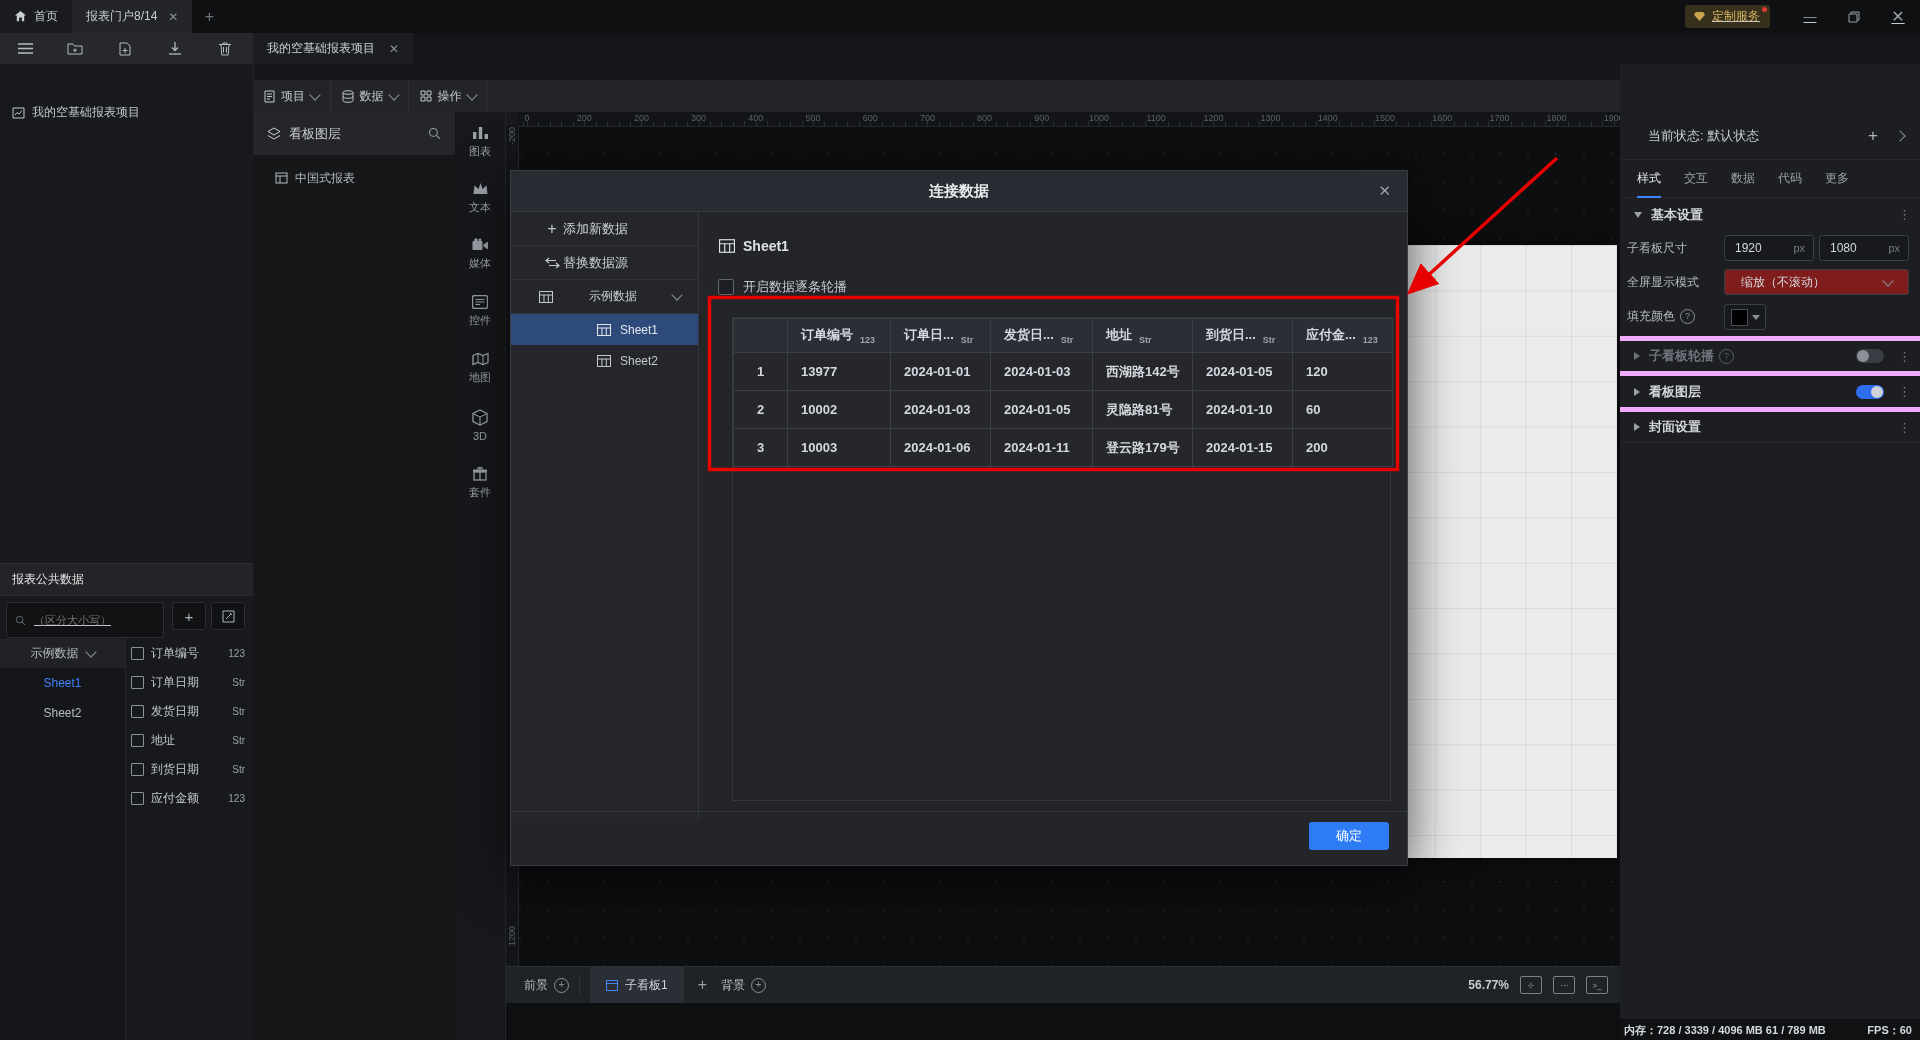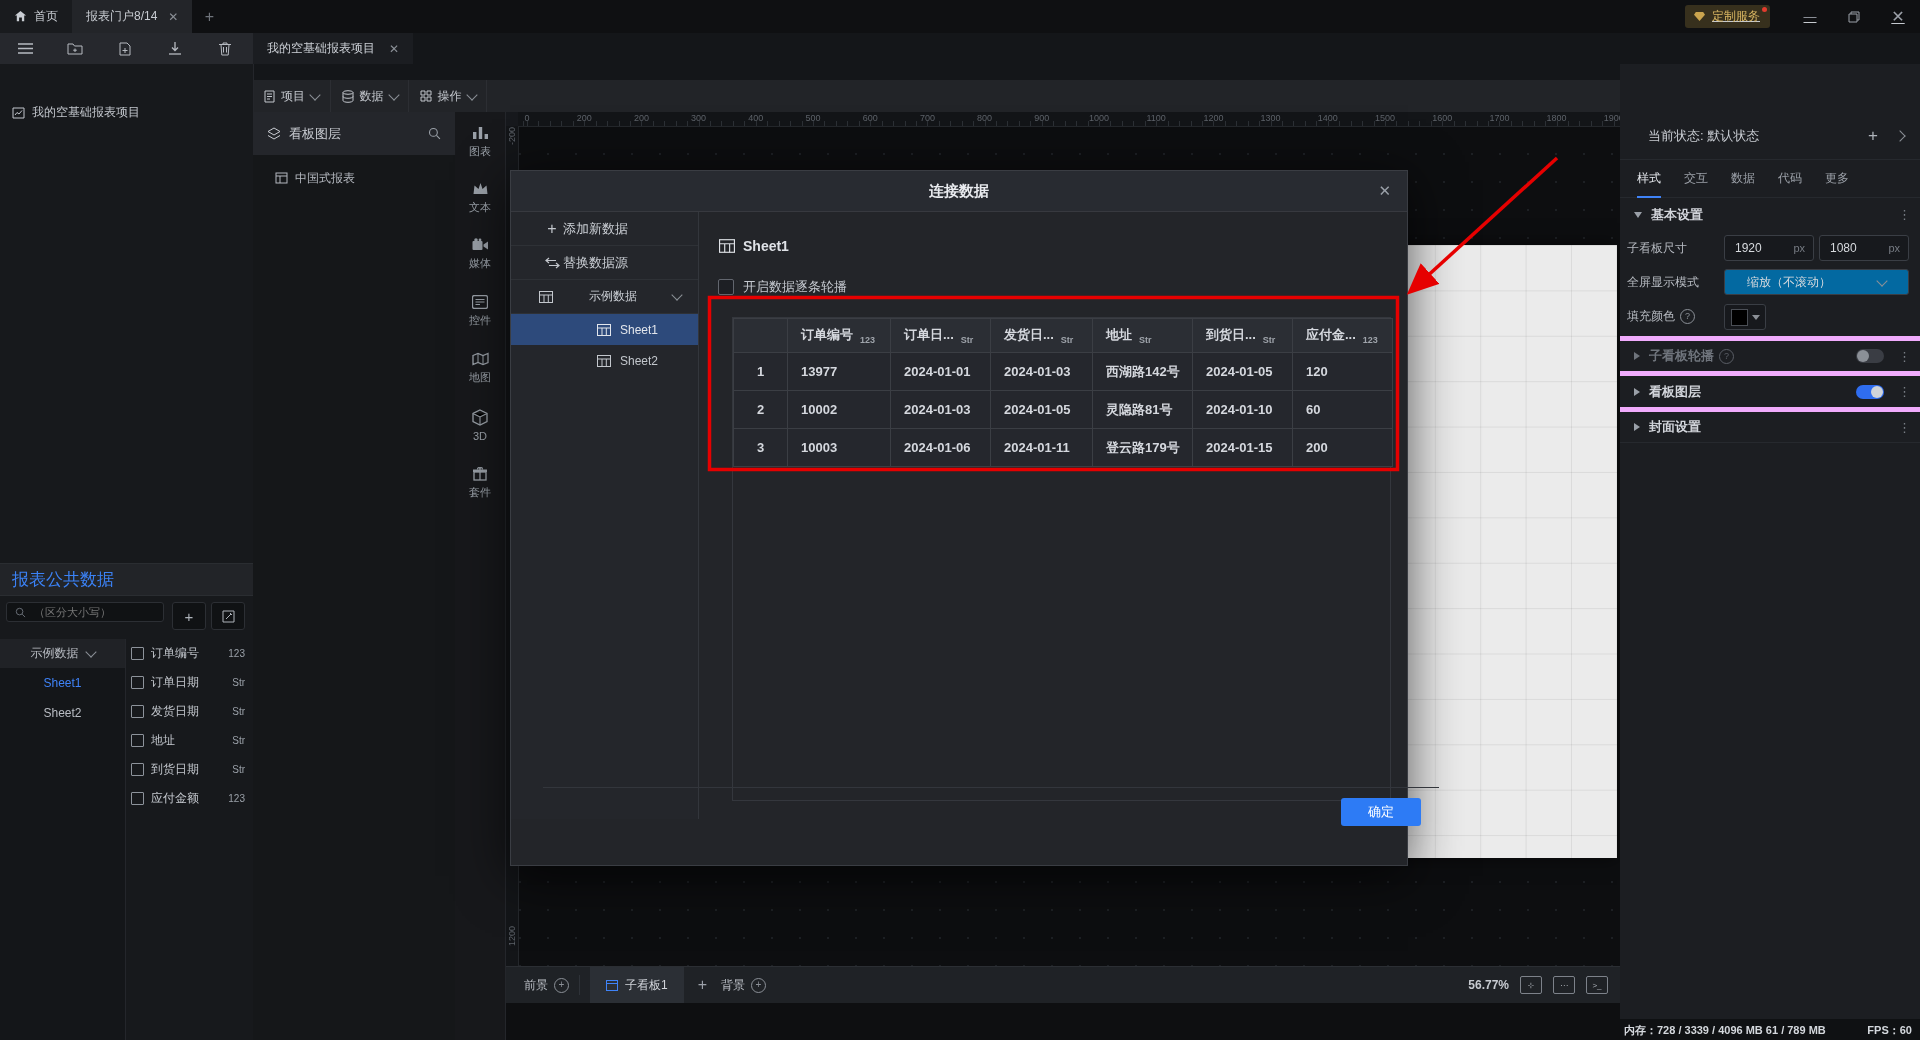--- a/index.html
+++ b/index.html
@@ -35,24 +35,24 @@
              font-size:12px;color:#c3c7cd;border-right:1px solid #2c2e33;}
   .chev{width:7px;height:7px;border-right:1px solid #8b9097;border-bottom:1px solid #8b9097;
         transform:rotate(45deg);margin-top:-3px;}
 
   
   #leftpanel{left:0;top:64px;width:253px;height:976px;background:#17191c;border-right:1px solid #24262b;}
   #project-header{position:absolute;left:12px;top:40px;display:flex;align-items:center;gap:7px;
                   font-size:12px;color:#c3c7cd;}
   #public-header{position:absolute;left:0;top:499px;width:253px;height:33px;background:#222428;
                  border-top:1px solid #2a2d31;border-bottom:1px solid #2a2d31;display:flex;align-items:center;
-                 padding-left:12px;font-size:17px;color:#3b82f6;box-sizing:border-box;}
+                 padding-left:12px;font-size:12px;color:#e5e5e5;box-sizing:border-box;}
   #search-row{position:absolute;left:0;top:538px;width:253px;height:30px;}
-  #search-box{position:absolute;left:6px;top:0;width:158px;height:20px;background:#101214;border:1px solid #2c2f34;
-              border-radius:3px;display:flex;align-items:center;gap:6px;padding:0 8px;box-sizing:border-box;}
+  #search-box{position:absolute;left:6px;top:0;width:158px;height:36px;background:#101214;border:1px solid #2c2f34;
+              border-radius:3px;display:flex;align-items:center;gap:6px;padding:0 8px;box-sizing:border-box;text-decoration:underline;}
   #search-box input{background:transparent;border:none;outline:none;color:#9ba0a8;font-size:11px;width:110px;
                     font-family:inherit;}
   .sq-btn{position:absolute;top:0;width:34px;height:28px;background:#101214;border:1px solid #2c2f34;border-radius:3px;
           display:flex;align-items:center;justify-content:center;color:#aeb3ba;font-size:15px;box-sizing:border-box;}
   #dataset-col{position:absolute;left:0;top:575px;width:125px;height:401px;background:#141619;border-right:1px solid #24262b;}
   #dataset-select{height:29px;display:flex;align-items:center;justify-content:center;gap:8px;background:#202226;
                   font-size:12px;color:#b9bdc4;}
   .sheet-row{height:30px;display:flex;align-items:center;justify-content:center;font-size:12px;color:#b9bdc4;}
   .sheet-row.active{color:#3f83f8;}
   #fields-col{position:absolute;left:125px;top:575px;width:128px;}
@@ -120,22 +120,22 @@
   #rp-basic .tri{width:0;height:0;border-left:4px solid transparent;border-right:4px solid transparent;border-top:6px solid #9aa0a8;margin-right:9px;}
   .rp-sec-title{font-size:13px;color:#d2d5db;font-weight:bold;}
   .kebab{margin-left:auto;color:#787d85;font-size:13px;letter-spacing:0;line-height:5px;width:12px;text-align:center;}
   .rp-label{font-size:12px;color:#b6bac1;}
   #rp-size{top:167px;height:34px;padding-left:7px;}
   .rp-input{position:absolute;height:26px;background:#17191d;border:1px solid #3a3e45;border-radius:3px;
             display:flex;align-items:center;padding:0 8px;box-sizing:border-box;}
   .rp-input input{width:46px;background:transparent;border:none;outline:none;color:#d7dade;font-size:12px;font-family:inherit;}
   .rp-input .unit{margin-left:auto;font-size:11px;color:#767b83;}
   #rp-fullscreen{top:201px;height:34px;padding-left:7px;}
-  #rp-select{position:absolute;left:104px;top:4px;width:185px;height:26px;background:#0369a1;border:1px solid #3a3e45;
-             border-radius:3px;display:flex;align-items:center;padding:0 22px;box-sizing:border-box;font-size:12px;color:#d7dade;}
+  #rp-select{position:absolute;left:104px;top:4px;width:185px;height:26px;background:#7f1d1d;border:1px solid #3a3e45;
+             border-radius:3px;display:flex;align-items:center;padding:0 16px;box-sizing:border-box;font-size:12px;color:#d7dade;}
   #rp-select .chev{margin-left:auto;}
   #rp-fill{top:235px;height:34px;padding-left:7px;}
   .qmark{width:13px;height:13px;border:1px solid #8b9097;border-radius:50%;font-size:9px;color:#8b9097;text-align:center;
          line-height:12px;margin-left:5px;}
   #color-swatch{position:absolute;left:104px;top:5px;width:40px;height:24px;background:#17191d;border:1px solid #3a3e45;
                 border-radius:3px;display:flex;align-items:center;justify-content:center;gap:4px;}
   #color-chip{width:15px;height:15px;background:#000;border:1px solid #4a4e55;}
   .drop-tri{width:0;height:0;border-left:4px solid transparent;border-right:4px solid transparent;border-top:5px solid #8b9097;}
   .rp-coll{border-top:5px solid #f0abfc;padding:0 10px 0 14px;}
   .rp-coll .tri-r{width:0;height:0;border-top:4px solid transparent;border-bottom:4px solid transparent;border-left:6px solid #9aa0a8;margin-right:9px;}
@@ -173,21 +173,21 @@
                 font-size:13px;color:#c6cad1;}
   #carousel-row .cbx2{width:14px;height:14px;border:1px solid #62666e;border-radius:2px;background:#1d1f24;}
   #table-wrap{position:absolute;left:33px;top:105px;width:659px;height:484px;border:1px solid #34373d;box-sizing:border-box;}
   table.dt{border-collapse:collapse;width:657px;table-layout:fixed;}
   table.dt th,table.dt td{border:1px solid #3b3e44;font-size:13px;font-weight:bold;color:#d5d8de;
                           padding:0 0 0 13px;text-align:left;height:38px;box-sizing:border-box;}
   table.dt th{background:#2b2e34;height:34px;}
   table.dt td{background:#25272d;}
   table.dt th .typ{font-size:9px;color:#9fa4ab;margin-left:7px;vertical-align:-4px;font-weight:bold;}
   table.dt .rownum{text-align:center;padding:0;}
-  #modal-footer{position:absolute;left:0;top:616px;width:100%;height:61px;border-top:1px solid #33363c;box-sizing:border-box;margin-left:32px;}
+  #modal-footer{position:absolute;left:0;top:640px;width:100%;height:61px;border-top:1px solid #33363c;box-sizing:border-box;}
   #confirm-btn{position:absolute;right:18px;top:10px;width:80px;height:28px;background:#2d7bf5;border-radius:3px;
                display:flex;align-items:center;justify-content:center;font-size:13px;color:#fff;}
 
   
   #annotation{left:0;top:0;width:1920px;height:1040px;z-index:60;pointer-events:none;}
 </style>
 </head>
 <body>
 
 <div class="abs" id="titlebar">

